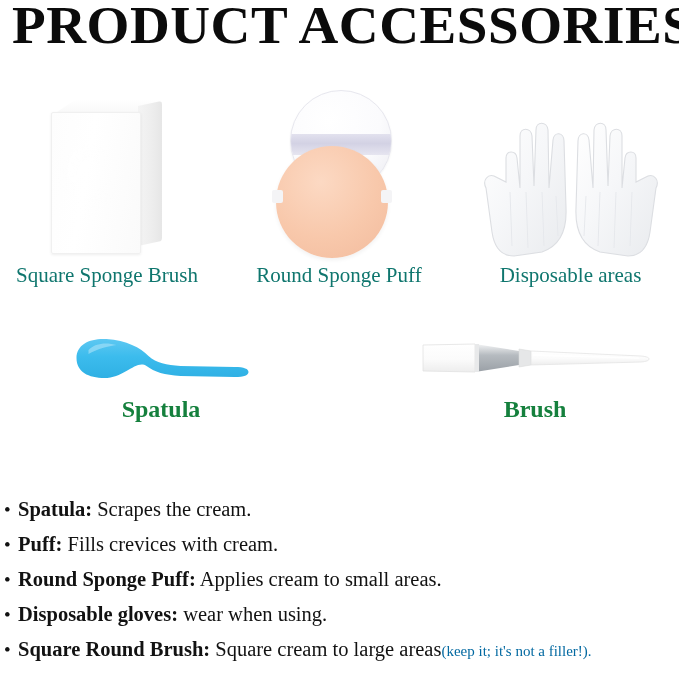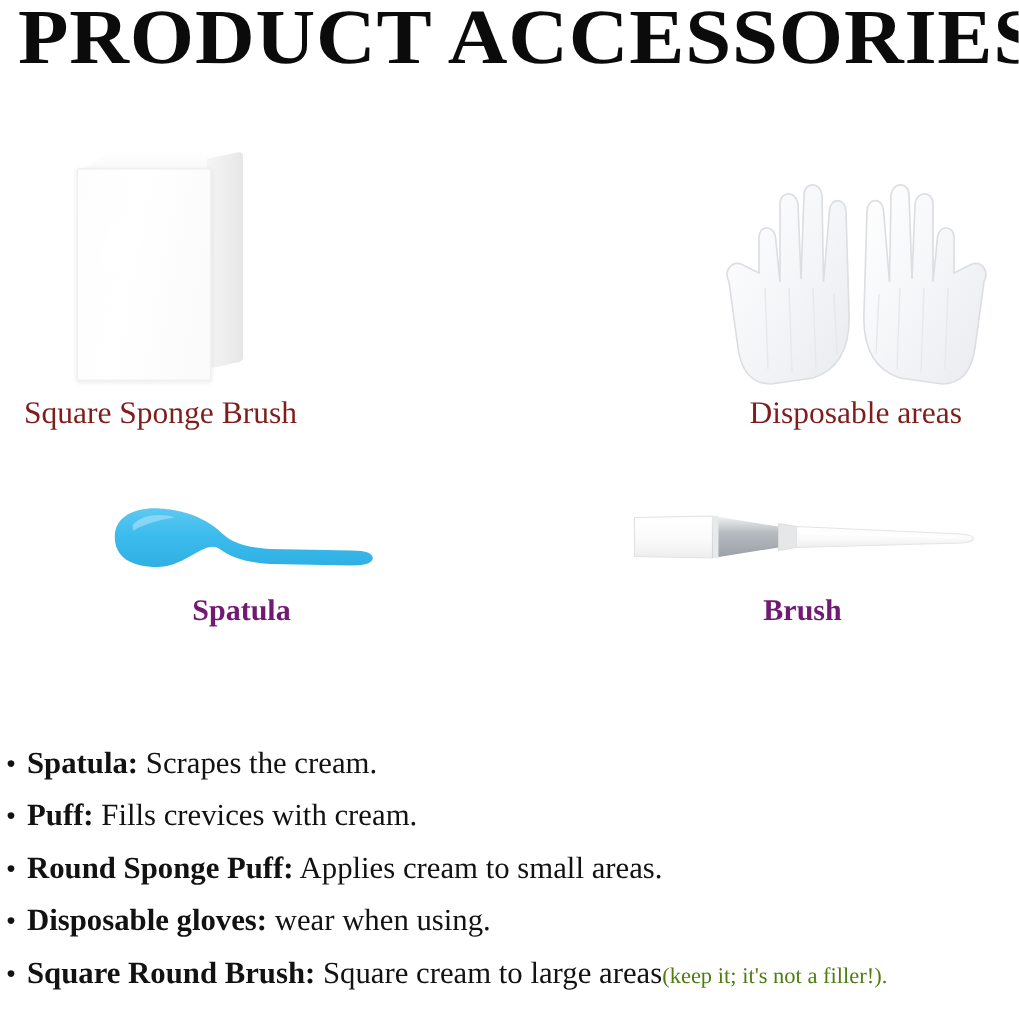--- a/index.html
+++ b/index.html
@@ -49,28 +49,28 @@
   .art {
     position: relative;
     width: 100%;
     height: 175px;
   }
   .caption {
     font-family: "Liberation Serif", "DejaVu Serif", serif;
     font-size: 21px;
     line-height: 24px;
     font-weight: 400;
-    color: #7f1d1d;
+    color: #0f766e;
     white-space: nowrap;
   }
   .caption-2 {
     font-family: "Liberation Serif", "DejaVu Serif", serif;
-    font-size: 20px;
+    font-size: 24px;
     font-weight: 700;
-    color: #701a75;
+    color: #15803d;
     white-space: nowrap;
   }
 
   
   .cell-sponge { left: 0px;   top: 0;  width: 214px; }
   .cell-puff   { left: 224px; top: 0;  width: 230px; }
   .cell-gloves { left: 462px; top: 0;  width: 217px; }
 
   
   .cell-spatula { left: 45px;  top: 0; width: 232px; }
@@ -234,21 +234,21 @@
     font-size: 19px;
     color: #121212;
   }
   .bullet .lbl {
     font-weight: 700;
   }
   .bullet .desc {
     font-weight: 400;
   }
   .note-red {
-    color: #4d7c0f;
+    color: #0369a1;
     font-size: 15px;
     font-weight: 400;
   }
 </style>
 </head>
 <body>
 
 <div class="title">PRODUCT ACCESSORIES</div>
 
 <div class="row row-1">
@@ -259,20 +259,34 @@
         <div class="sponge-top"></div>
         <div class="sponge-side"></div>
         <div class="sponge-front">
             <div class="sponge-sheen"></div>
           </div>
       </div>
     </div>
     <div class="caption cap-row1">Square Sponge Brush</div>
   </div>
 
+  <div class="cell cell-puff">
+    <div class="art">
+      <div class="puff-wrap">
+        <div class="puff-back">
+            <div class="puff-band"></div>
+          </div>
+        <div class="puff-front">
+          <div class="puff-tab puff-tab-l"></div>
+          <div class="puff-tab puff-tab-r"></div>
+        </div>
+      </div>
+    </div>
+    <div class="caption cap-row1">Round Sponge Puff</div>
+  </div>
 
   <div class="cell cell-gloves">
     <div class="art">
       <div class="gloves-wrap">
         <svg width="190" height="165" viewBox="0 0 190 165" xmlns="http://www.w3.org/2000/svg">
           <defs>
             <linearGradient id="gl" x1="0" y1="0" x2="1" y2="1">
               <stop offset="0%" stop-color="#ffffff"></stop>
               <stop offset="45%" stop-color="#f6f7f9"></stop>
               <stop offset="100%" stop-color="#e9ebee"></stop>

